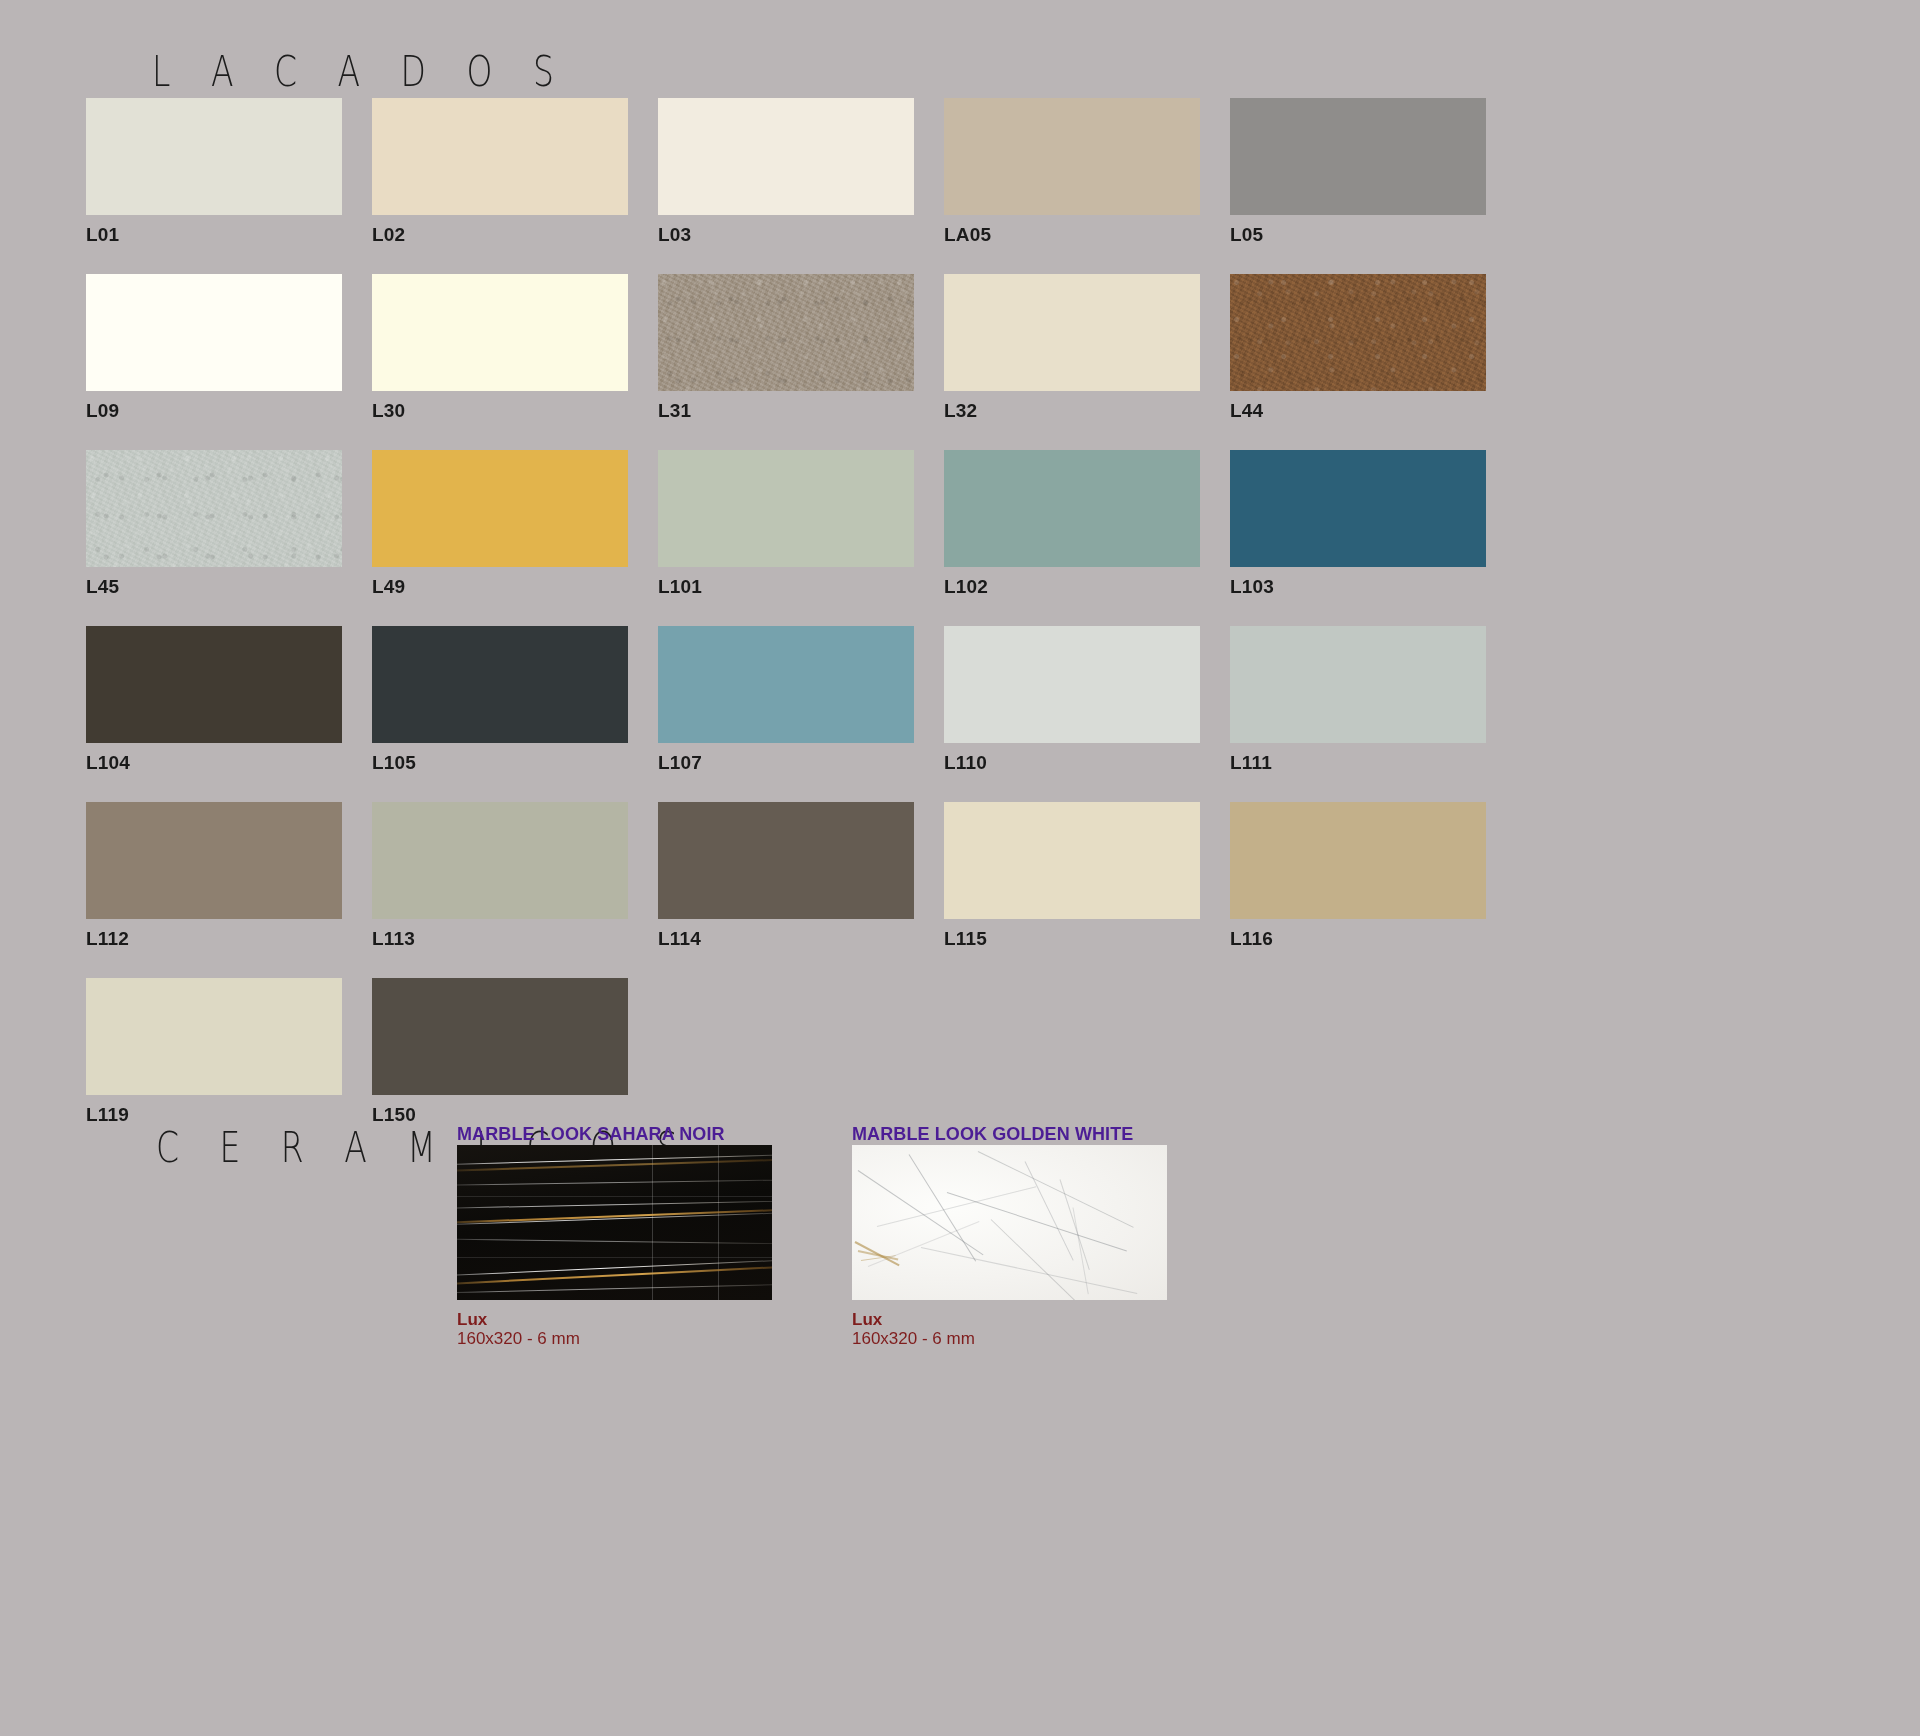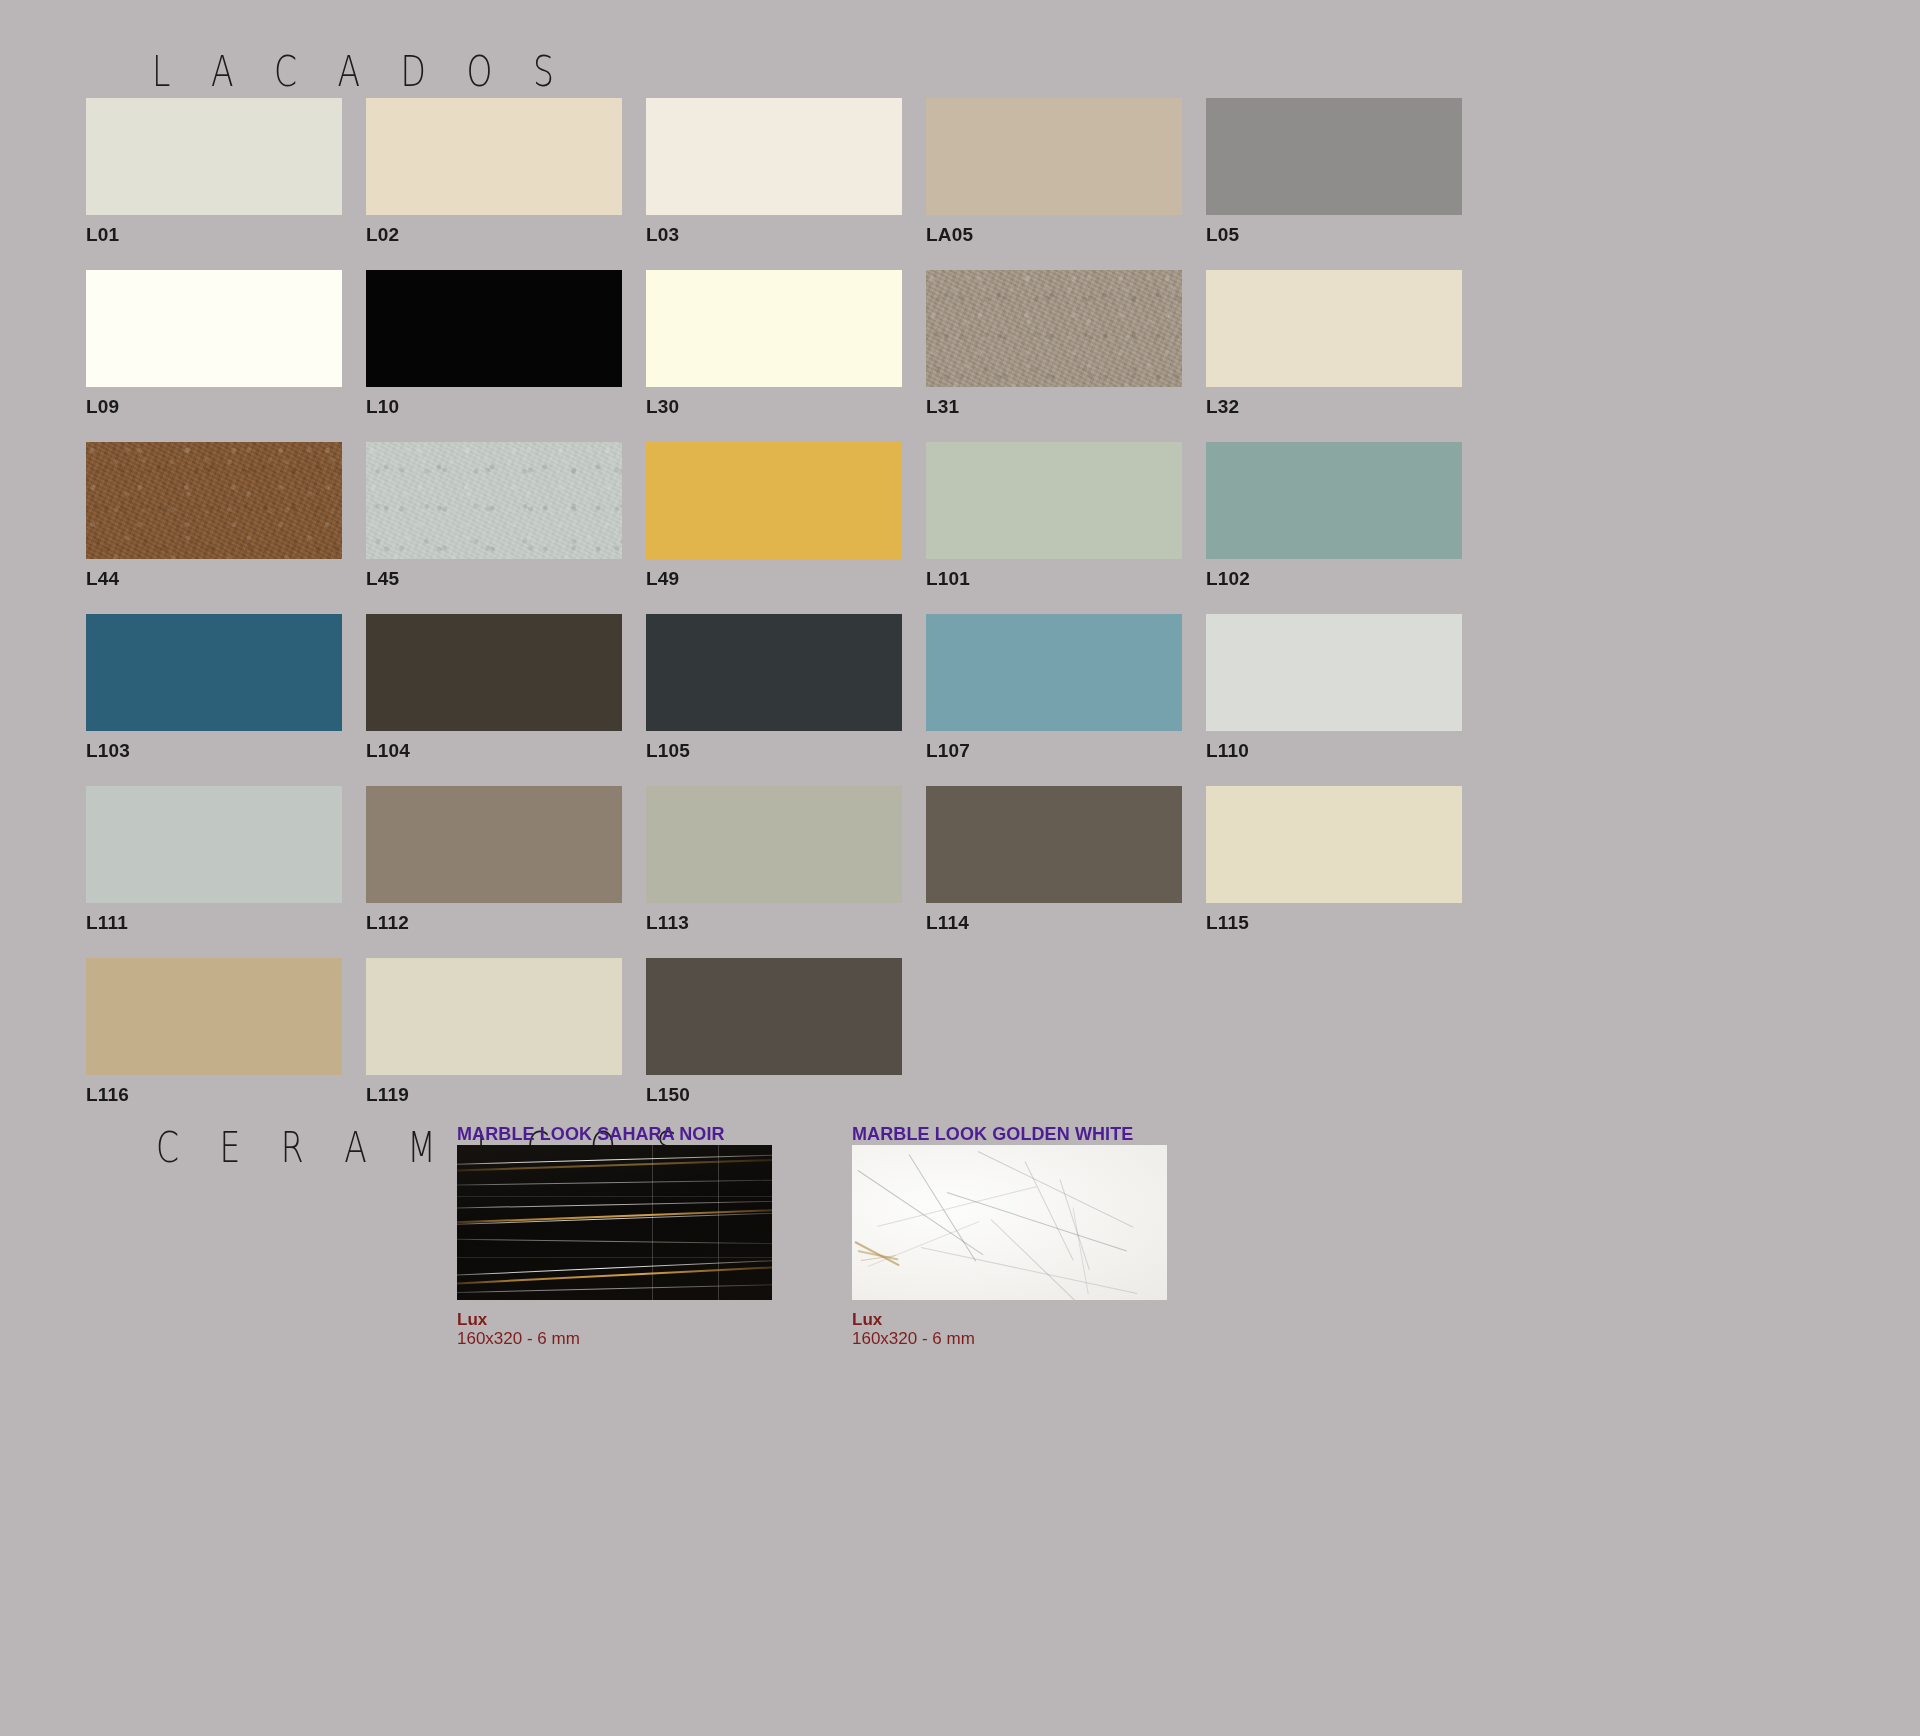--- a/index.html
+++ b/index.html
@@ -38,21 +38,20 @@
 
   #swatch-grid {
     position: absolute;
     left: 86px;
     top: 98px;
     width: 1420px;
     display: grid;
     grid-template-columns: repeat(5, 256px);
     grid-column-gap: 30px;
     grid-row-gap: 28px;
-    gap: 24px;
   }
 
   .swatch-cell { width: 256px; }
 
   .swatch-chip {
     width: 256px;
     height: 117px;
     position: relative;
     overflow: hidden;
   }
@@ -214,24 +213,20 @@
         <div class="swatch-chip" style="background: rgb(199, 185, 164);"></div>
         <div class="swatch-label">LA05</div>
       </div>
       <div class="swatch-cell">
         <div class="swatch-chip" style="background: rgb(143, 141, 139);"></div>
         <div class="swatch-label">L05</div>
       </div>
       <div class="swatch-cell">
         <div class="swatch-chip" style="background: rgb(255, 254, 245);"></div>
         <div class="swatch-label">L09</div>
-      </div>
-      <div class="swatch-cell">
-        <div class="swatch-chip" style="background: rgb(5, 5, 5);"></div>
-        <div class="swatch-label">L10</div>
       </div>
       <div class="swatch-cell">
         <div class="swatch-chip" style="background: rgb(253, 251, 228);"></div>
         <div class="swatch-label">L30</div>
       </div>
       <div class="swatch-cell">
         <div class="swatch-chip textured" style="background: rgb(159, 147, 132);"></div>
         <div class="swatch-label">L31</div>
       </div>
       <div class="swatch-cell">

